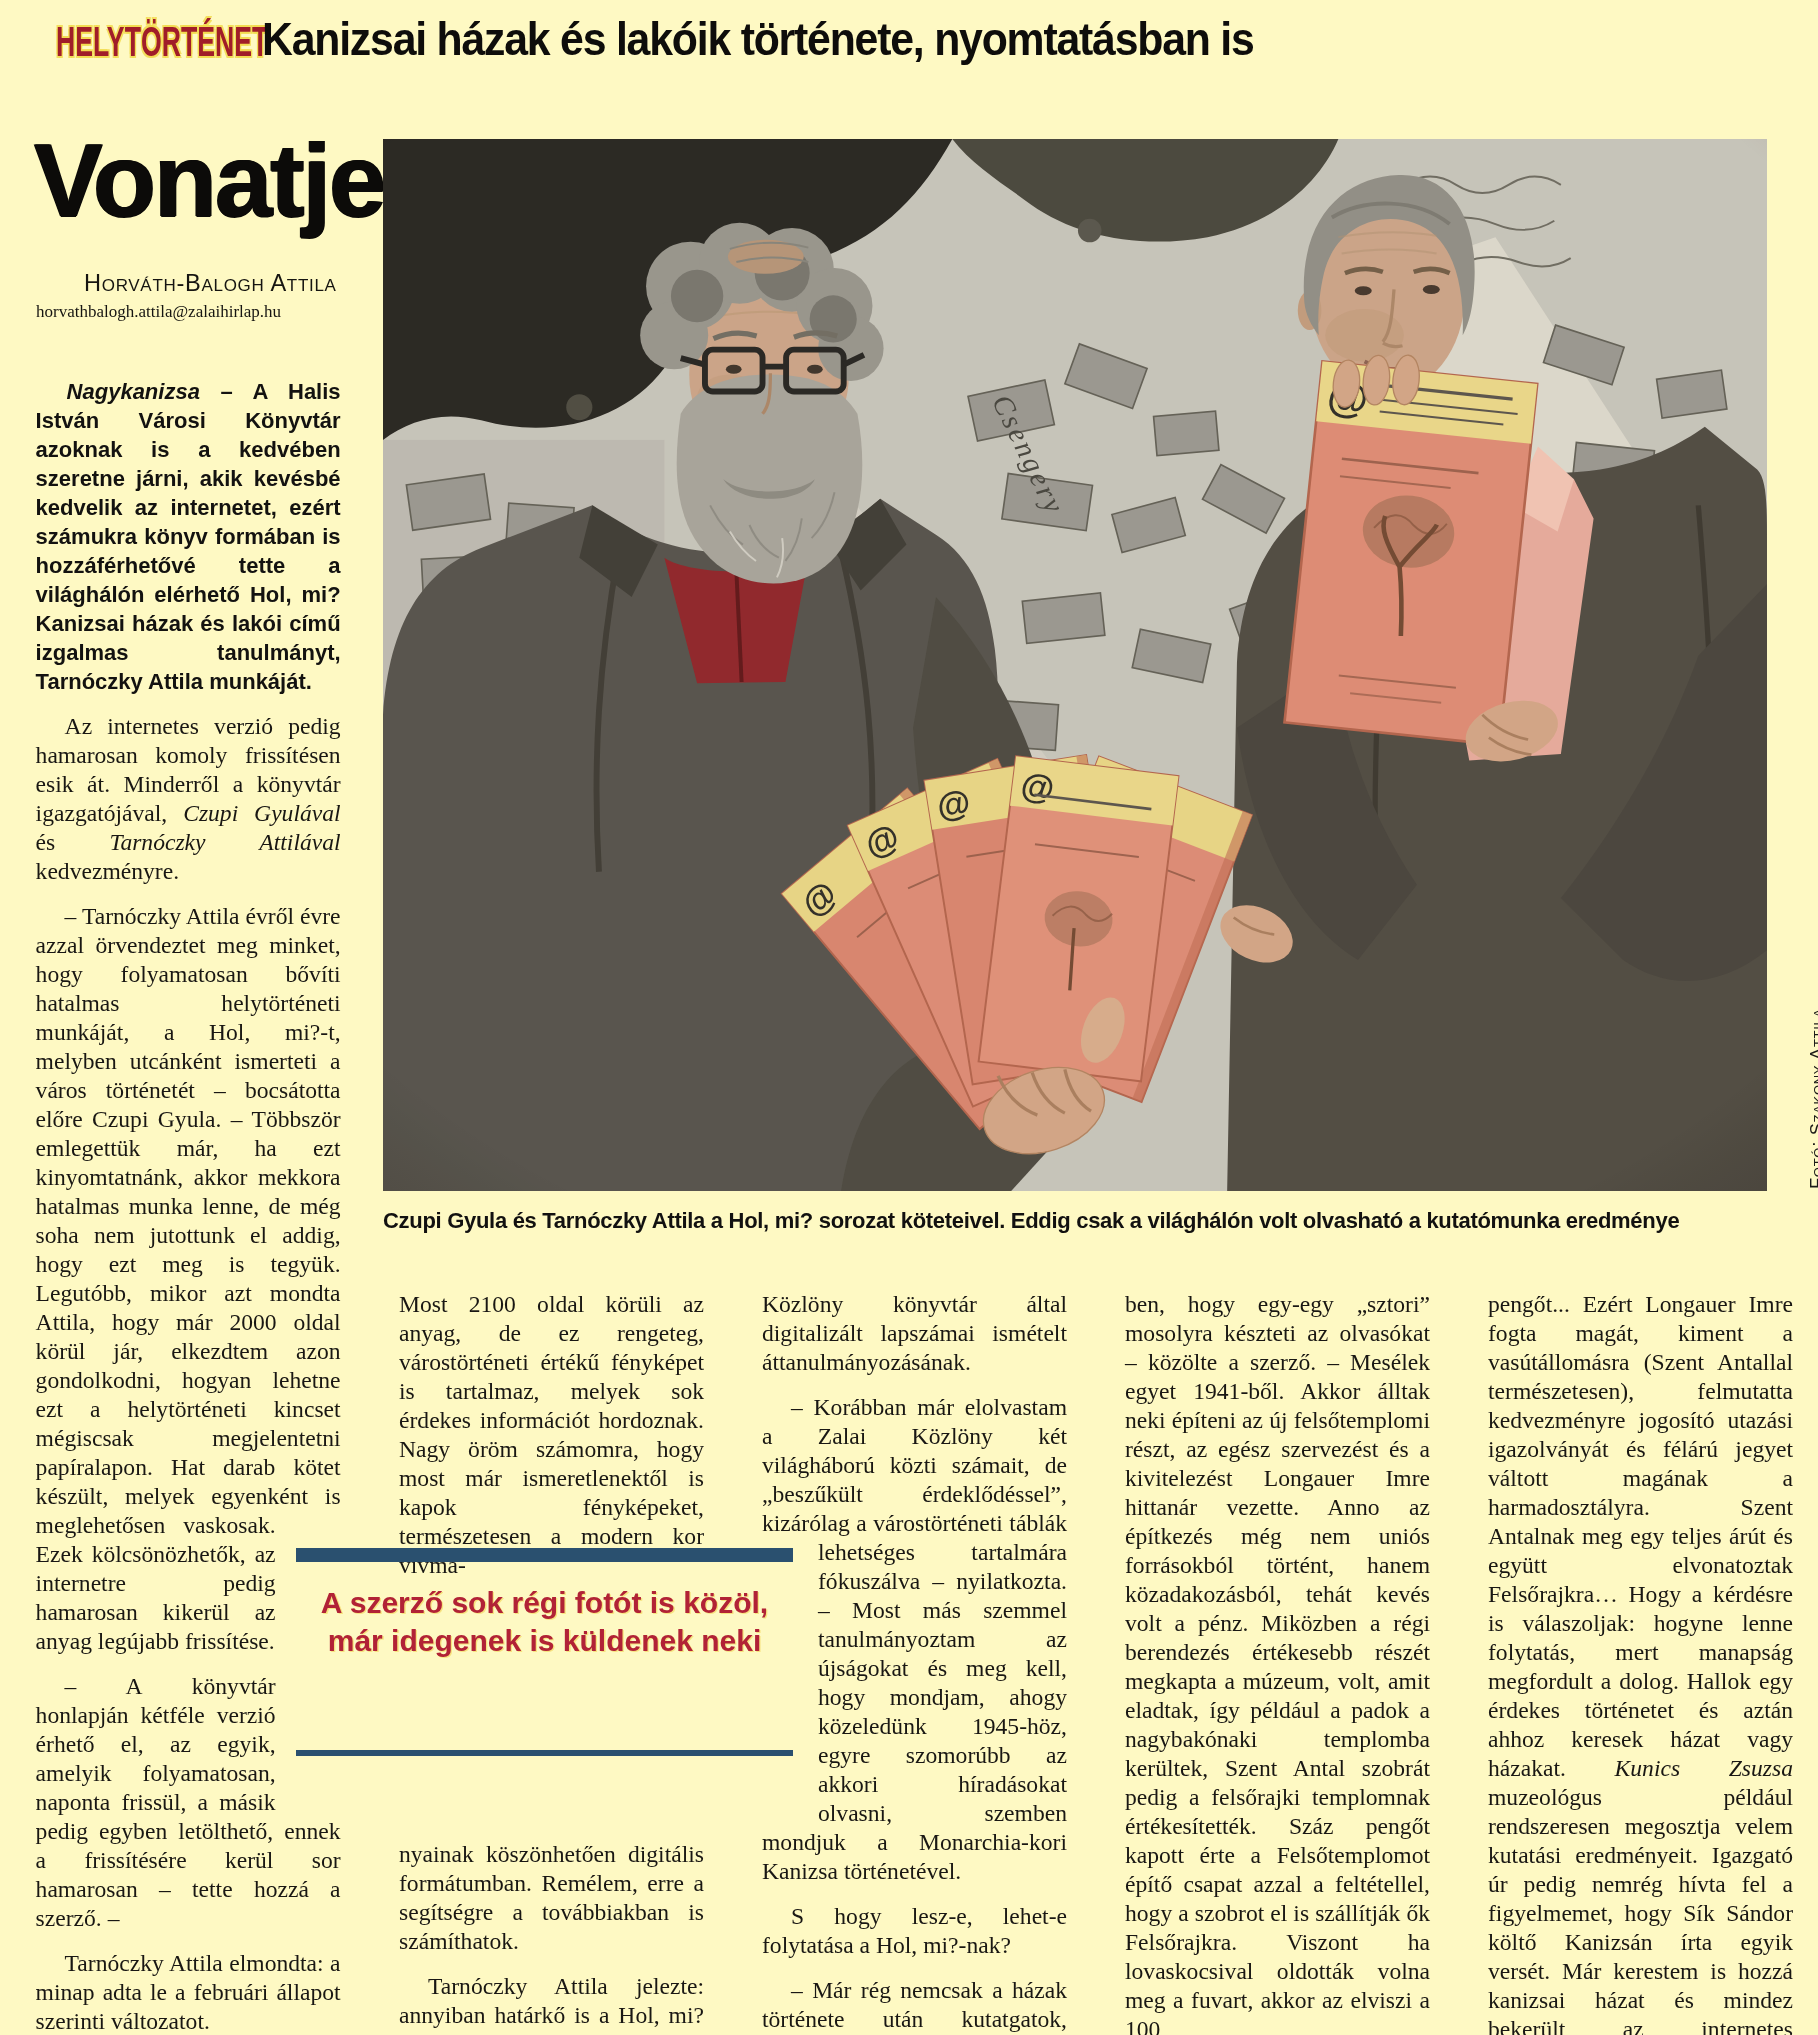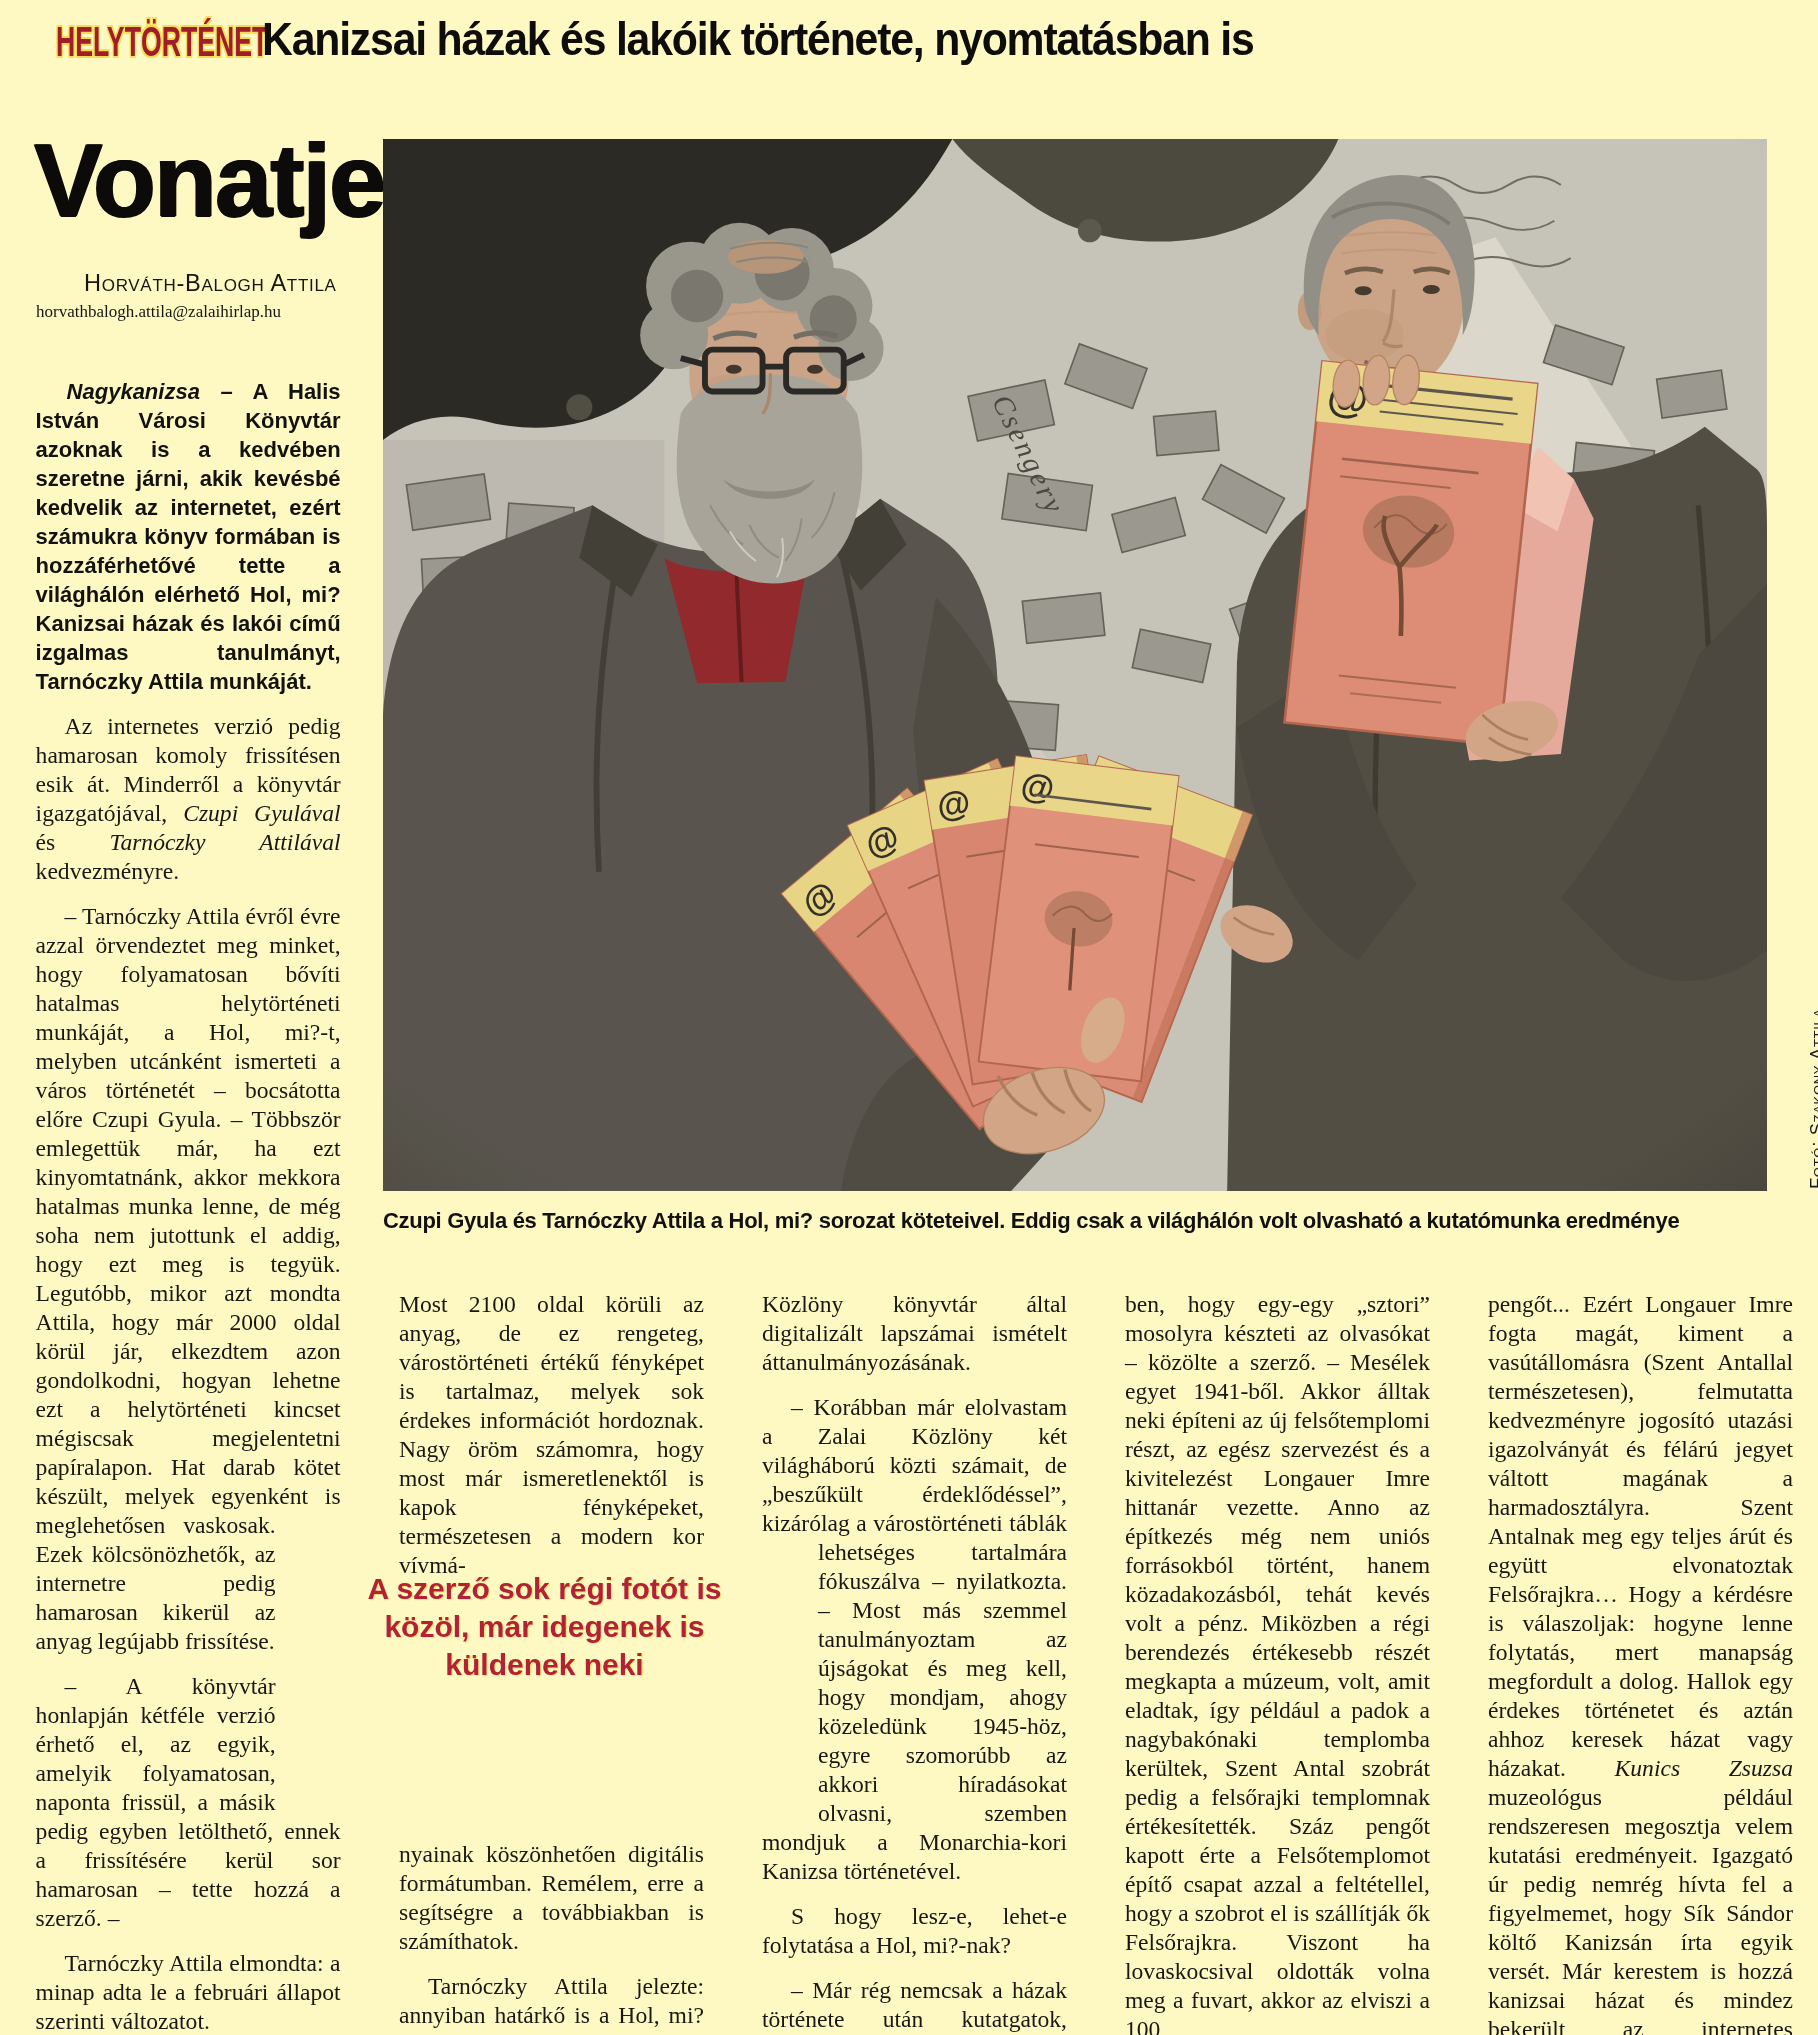--- a/index.html
+++ b/index.html
@@ -85,21 +85,21 @@
   }
   .lead-intro{font-style:italic;}
   em{font-style:italic;}
   
   .wrap-spacer{display:block;}
   .spacer-right{float:right; width:65px; height:294px;}
   .spacer-left{float:left;  width:56px;  height:262px;}
   
   .pullquote{
     position:absolute; left:296px; top:1548px; width:497px; height:208px;
-    display:flex; flex-direction:row;gap:23px;
+    display:flex; flex-direction:column;
   }
   .pq-bar{height:14.4px; background:#2a506f;}
   .pq-rule{height:5.9px; background:#2a506f; margin-top:auto;}
   .pq-text{
     margin-top:22px; padding:0 13px;
     font-family:"Liberation Sans", sans-serif;
     font-weight:bold; font-size:30px; line-height:38px;
     text-align:center; color:#b12236;
     text-shadow:1.3px 1.3px 0 rgba(240,210,70,.55);
   }

